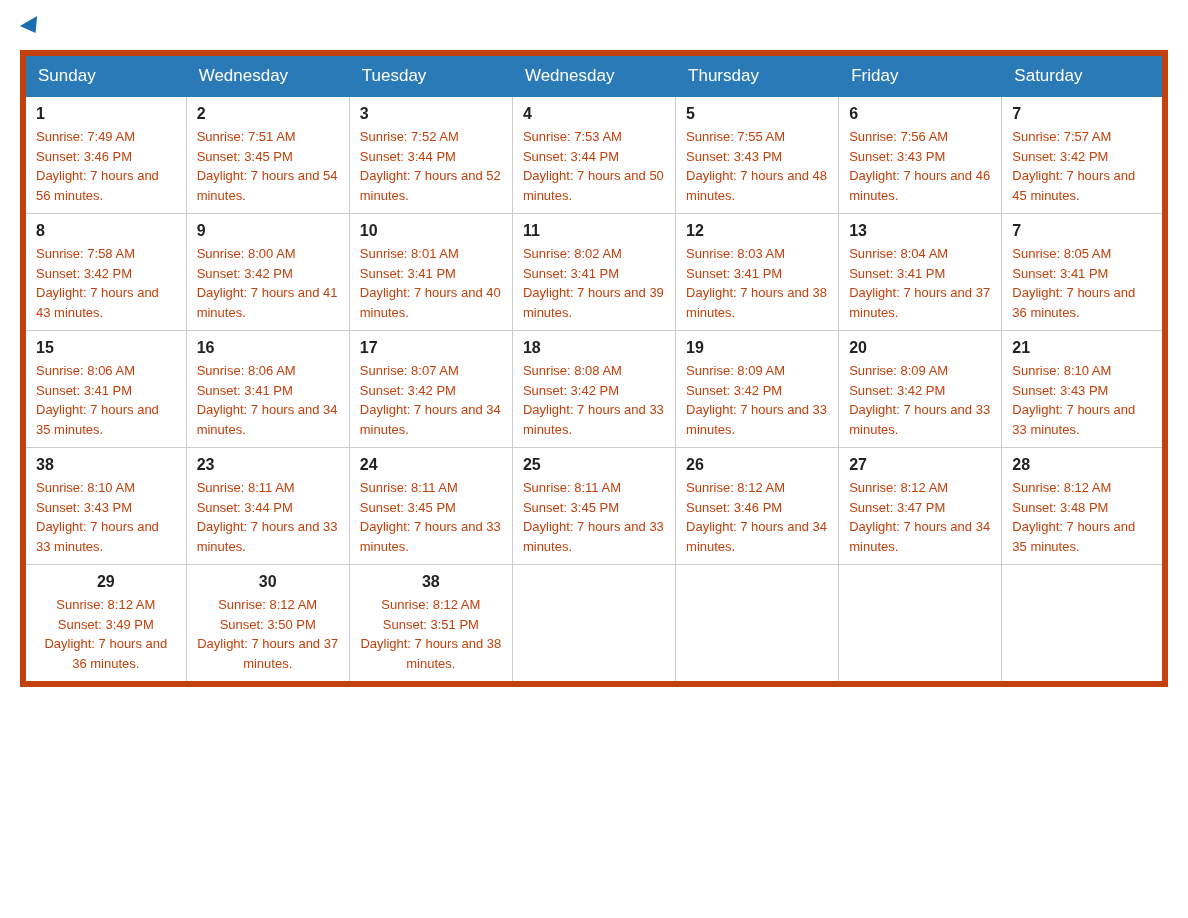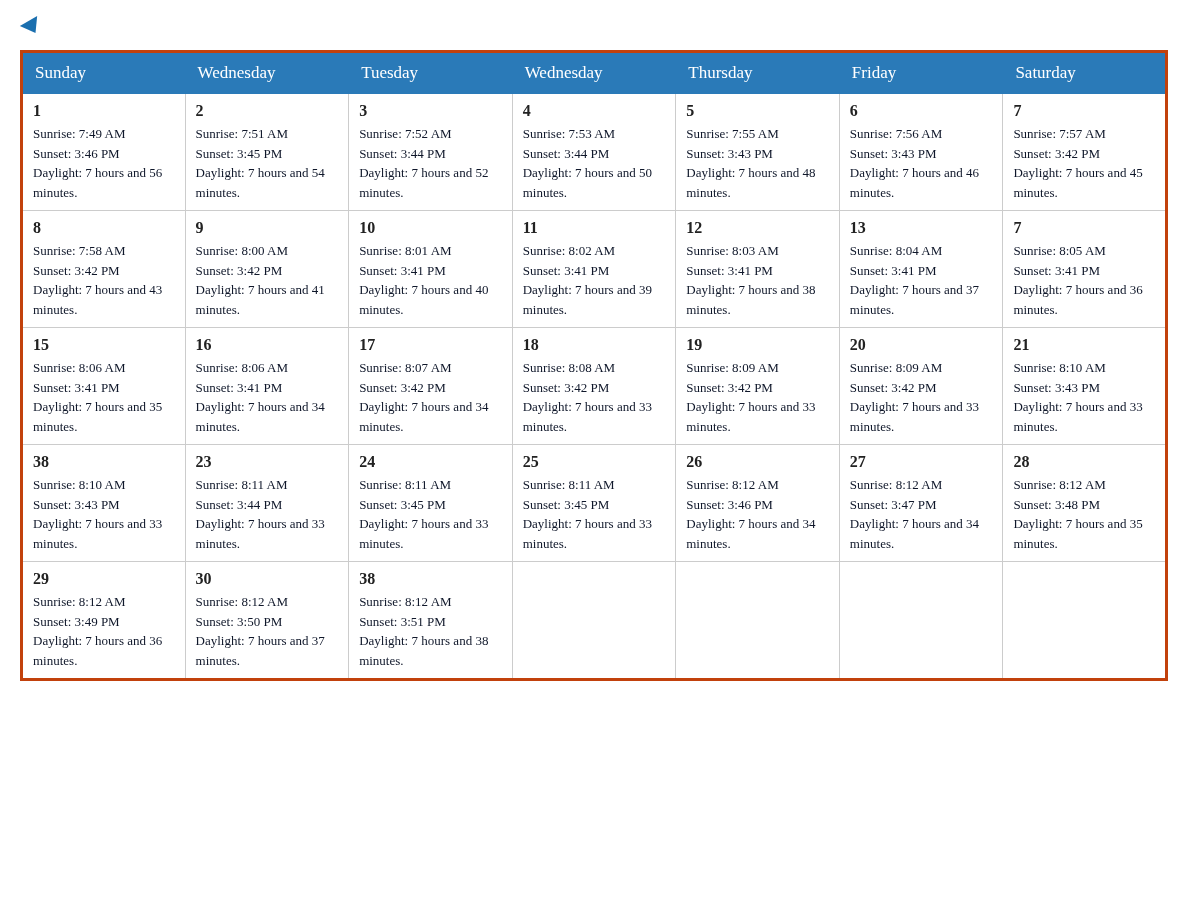--- a/index.html
+++ b/index.html
@@ -58,22 +58,21 @@
       line-height: 1.1;
     }
     .location-title {
       font-size: 22px;
       color: #555;
       margin-top: 4px;
     }
     .calendar {
       width: 100%;
       border-collapse: collapse;
-      border: 3px solid #c2410c;
-      font-family: Liberation Serif, serif;
+      border: 6px solid #c2410c;
     }
     .calendar th {
       background-color: #2a7ab8;
       color: #fff;
       font-size: 17px;
       font-weight: normal;
       padding: 10px 12px;
       text-align: left;
       border: 1px solid #2a7ab8;
     }
@@ -89,27 +88,28 @@
     .day-num {
       font-size: 16px;
       font-weight: bold;
       color: #222;
       margin-bottom: 4px;
       display: block;
     }
     .day-info {
       font-size: 13px;
       line-height: 1.5;
-      color: #0f172a;
+      color: #c2410c;
     }
     .empty-cell {
       background: #fff;
     }
     tr:last-child td {
       border-bottom: 1px solid #aaa;
+      text-align: center;
     }
   </style>
 </head>
 <body>
 
 <div class="header">
   <div class="logo">
     <div class="logo-row">
       <span class="logo-general"></span>
       <span class="logo-triangle"></span>

